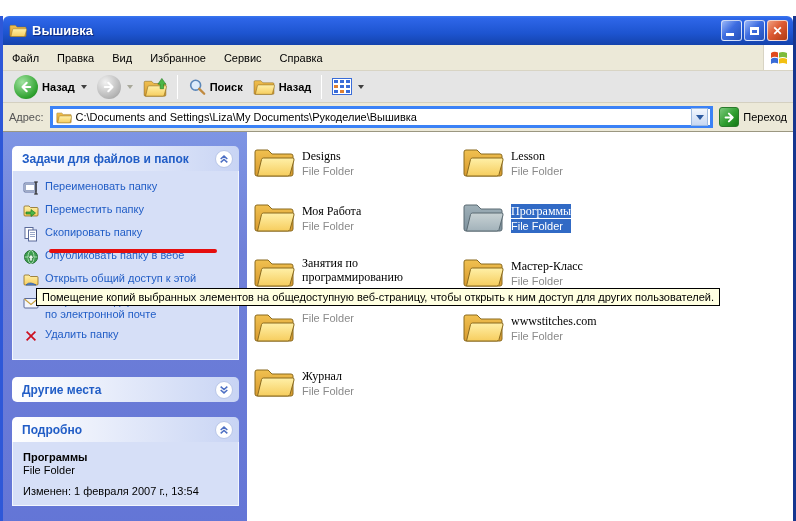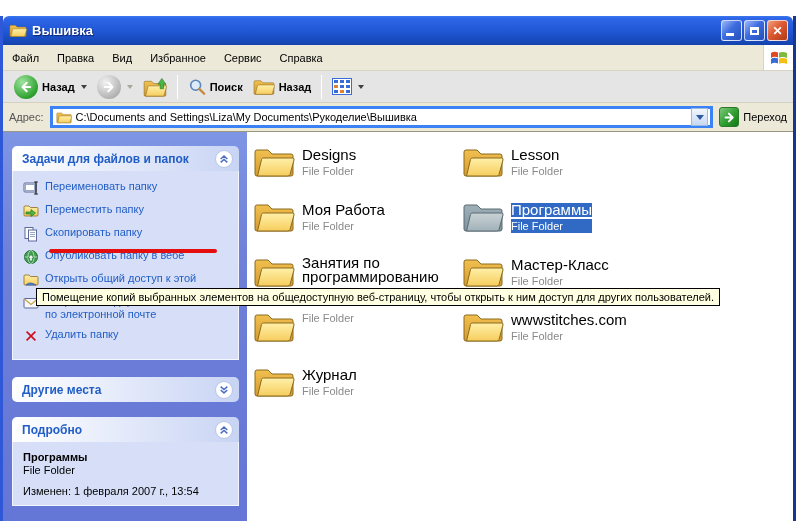--- a/index.html
+++ b/index.html
@@ -82,21 +82,21 @@
   .details-name { font-size:11px; font-weight:bold; color:#000; }
   .details-type { font-size:11px; color:#000; margin-top:1px; }
   .details-mod { font-size:11px; color:#000; margin-top:9px; }
 
   .main { flex:1; background:#fff; position:relative; }
   .tiles { position:absolute; left:6px; top:12px; display:grid;
     grid-template-columns:209px 209px; grid-auto-rows:55px; }
   .tile { display:flex; align-items:flex-start; gap:7px; width:205px; cursor:default; }
   .tile .ficon { flex:0 0 42px; width:42px; height:36px; }
   .tile-labels { padding-top:2px; }
-  .tile-name { font-size:15px; color:#000; line-height:14px; display:inline-block; }
+  .tile-name { font-size:12px; color:#000; line-height:14px; display:inline-block;font-family:Liberation Serif, serif; }
   .tile-type { font-size:11px; color:#8a8a8a; line-height:14px; display:block; }
   .tile.selected .tile-name, .tile.selected .tile-type { background:#316AC5; color:#fff; }
 
   
   .tooltip { position:absolute; left:33px; top:272px; z-index:50; background:#FFFFE1;
     border:1px solid #000; font-size:11px; color:#000; padding:2px 5px; white-space:nowrap; }
   .annotation { position:absolute; left:46px; top:233px; width:168px; height:4px;
     background:#E50E0E; border-radius:2px; z-index:60; }
 </style>
 </head>

